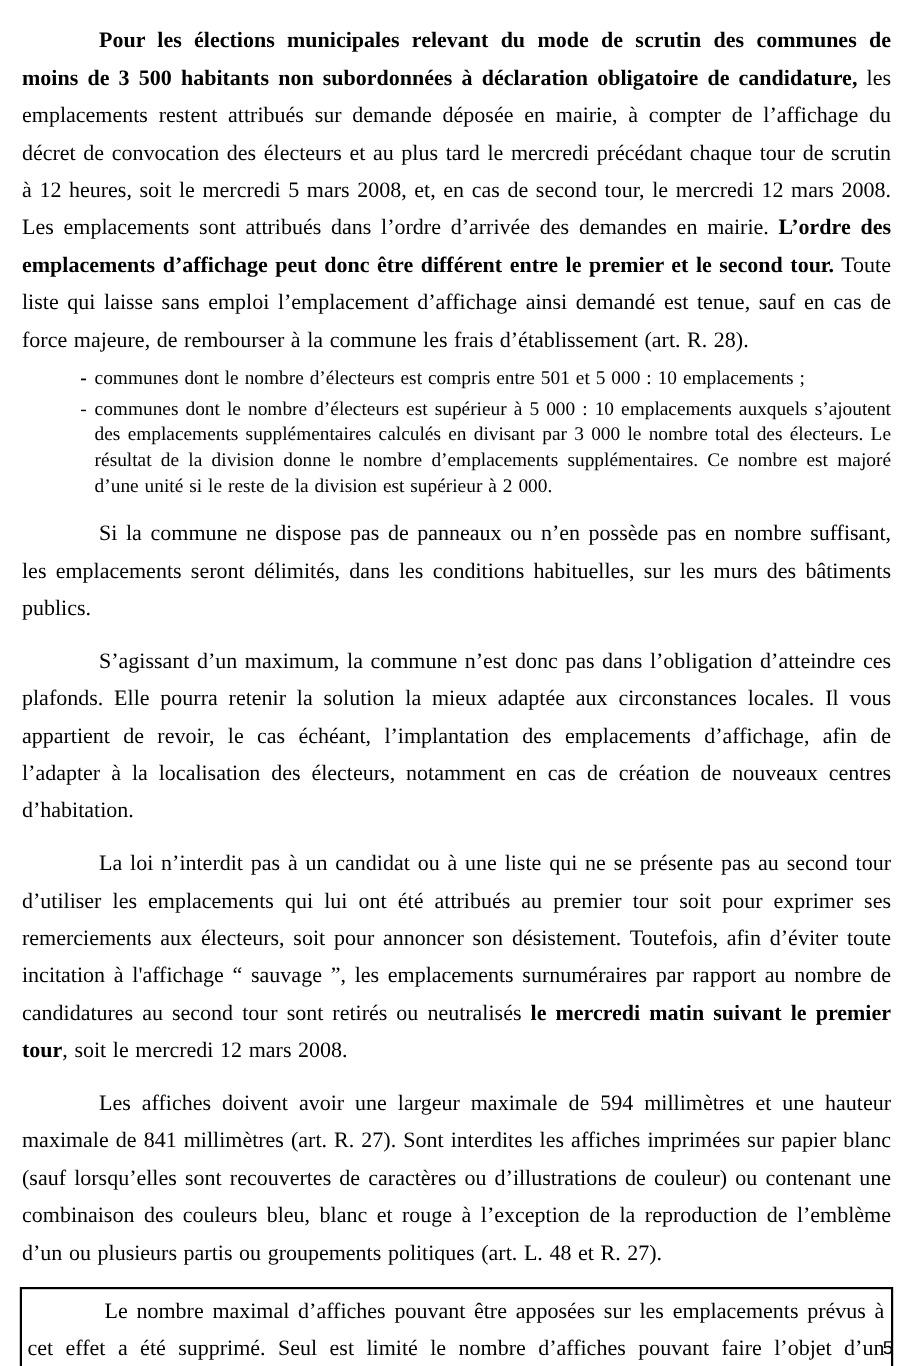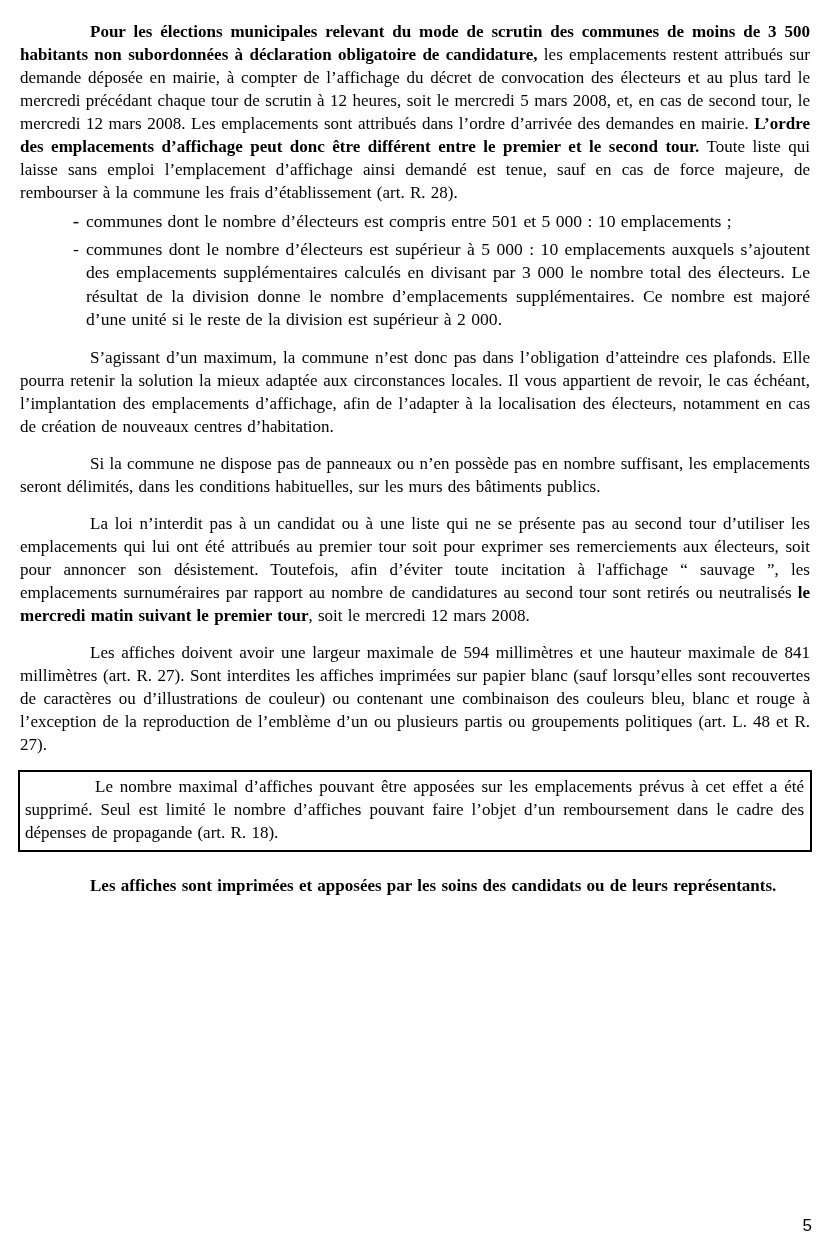--- a/index.html
+++ b/index.html
@@ -14,22 +14,22 @@
   }
   .content {
     position: absolute;
     left: 20px;
     right: 14px;
     top: 0;
     padding-top: 20px;
   }
   .para {
     margin: 0 0 14px 0;
-    font-size: 17px;
-    line-height: 23px;
+    font-size: 20px;
+    line-height: 34px;
     text-align: justify;
     text-indent: 70px;
     word-spacing: 1px;
   }
   .b { font-weight: bold; }
   .rules-list { margin: -8px 0 14px 0; }
   .rules-list .li {
     position: relative;
     margin: 0 0 4.5px 53px;
     padding-left: 13px;
@@ -68,23 +68,23 @@
     <p class="para"><span class="b">Pour les élections municipales relevant du mode de scrutin des communes de moins de 3&nbsp;500 habitants non subordonnées à déclaration obligatoire de candidature,</span><span> les emplacements restent attribués sur demande déposée en mairie, à compter de l’affichage du décret de convocation des électeurs et au plus tard le mercredi précédant chaque tour de scrutin à 12 heures, soit le mercredi 5 mars 2008, et, en cas de second tour, le mercredi 12 mars 2008. Les emplacements sont attribués dans l’ordre d’arrivée des demandes en mairie. </span><span class="b">L’ordre des emplacements d’affichage peut donc être différent entre le premier et le second tour.</span><span> Toute liste qui laisse sans emploi l’emplacement d’affichage ainsi demandé est tenue, sauf en cas de force majeure, de rembourser à la commune les frais d’établissement (art. R. 28).</span></p>
 
 
 
     <div class="rules-list">
       <div class="li"><span class="dash">-</span></div>
       <div class="li"><span class="dash">-</span><span>communes dont le nombre d’électeurs est compris entre 501 et 5&nbsp;000 : 10 emplacements ;</span></div>
       <div class="li"><span class="dash">-</span><span>communes dont le nombre d’électeurs est supérieur à 5&nbsp;000 : 10 emplacements auxquels s’ajoutent des emplacements supplémentaires calculés en divisant par 3&nbsp;000 le nombre total des électeurs. Le résultat de la division donne le nombre d’emplacements supplémentaires. Ce nombre est majoré d’une unité si le reste de la division est supérieur à 2&nbsp;000.</span></div>
     </div>
 
+    <p class="para">Si la commune ne dispose pas de panneaux ou n’en possède pas en nombre suffisant, les emplacements seront délimités, dans les conditions habituelles, sur les murs des bâtiments publics.</p>
+
     <p class="para">S’agissant d’un maximum, la commune n’est donc pas dans l’obligation d’atteindre ces plafonds. Elle pourra retenir la solution la mieux adaptée aux circonstances locales. Il vous appartient de revoir, le cas échéant, l’implantation des emplacements d’affichage, afin de l’adapter à la localisation des électeurs, notamment en cas de création de nouveaux centres d’habitation.</p>
-
-    <p class="para">Si la commune ne dispose pas de panneaux ou n’en possède pas en nombre suffisant, les emplacements seront délimités, dans les conditions habituelles, sur les murs des bâtiments publics.</p>
 
     <p class="para"><span>La loi n’interdit pas à un candidat ou à une liste qui ne se présente pas au second tour d’utiliser les emplacements qui lui ont été attribués au premier tour soit pour exprimer ses remerciements aux électeurs, soit pour annoncer son désistement. Toutefois, afin d’éviter toute incitation à l'affichage “ sauvage ”, les emplacements surnuméraires par rapport au nombre de candidatures au second tour sont retirés ou neutralisés </span><span class="b">le mercredi matin suivant le premier tour</span><span>, soit le mercredi 12 mars 2008.</span></p>
 
     <p class="para">Les affiches doivent avoir une largeur maximale de 594 millimètres et une hauteur maximale de 841 millimètres (art. R. 27). Sont interdites les affiches imprimées sur papier blanc (sauf lorsqu’elles sont recouvertes de caractères ou d’illustrations de couleur) ou contenant une combinaison des couleurs bleu, blanc et rouge à l’exception de la reproduction de l’emblème d’un ou plusieurs partis ou groupements politiques (art. L. 48 et R. 27).</p>
 
     <div class="framed">
       <p class="para">Le nombre maximal d’affiches pouvant être apposées sur les emplacements prévus à cet effet a été supprimé. Seul est limité le nombre d’affiches pouvant faire l’objet d’un remboursement dans le cadre des dépenses de propagande (art. R. 18).</p>
     </div>
 
     <p class="para b final-para">Les affiches sont imprimées et apposées par les soins des candidats ou de leurs représentants.</p>

